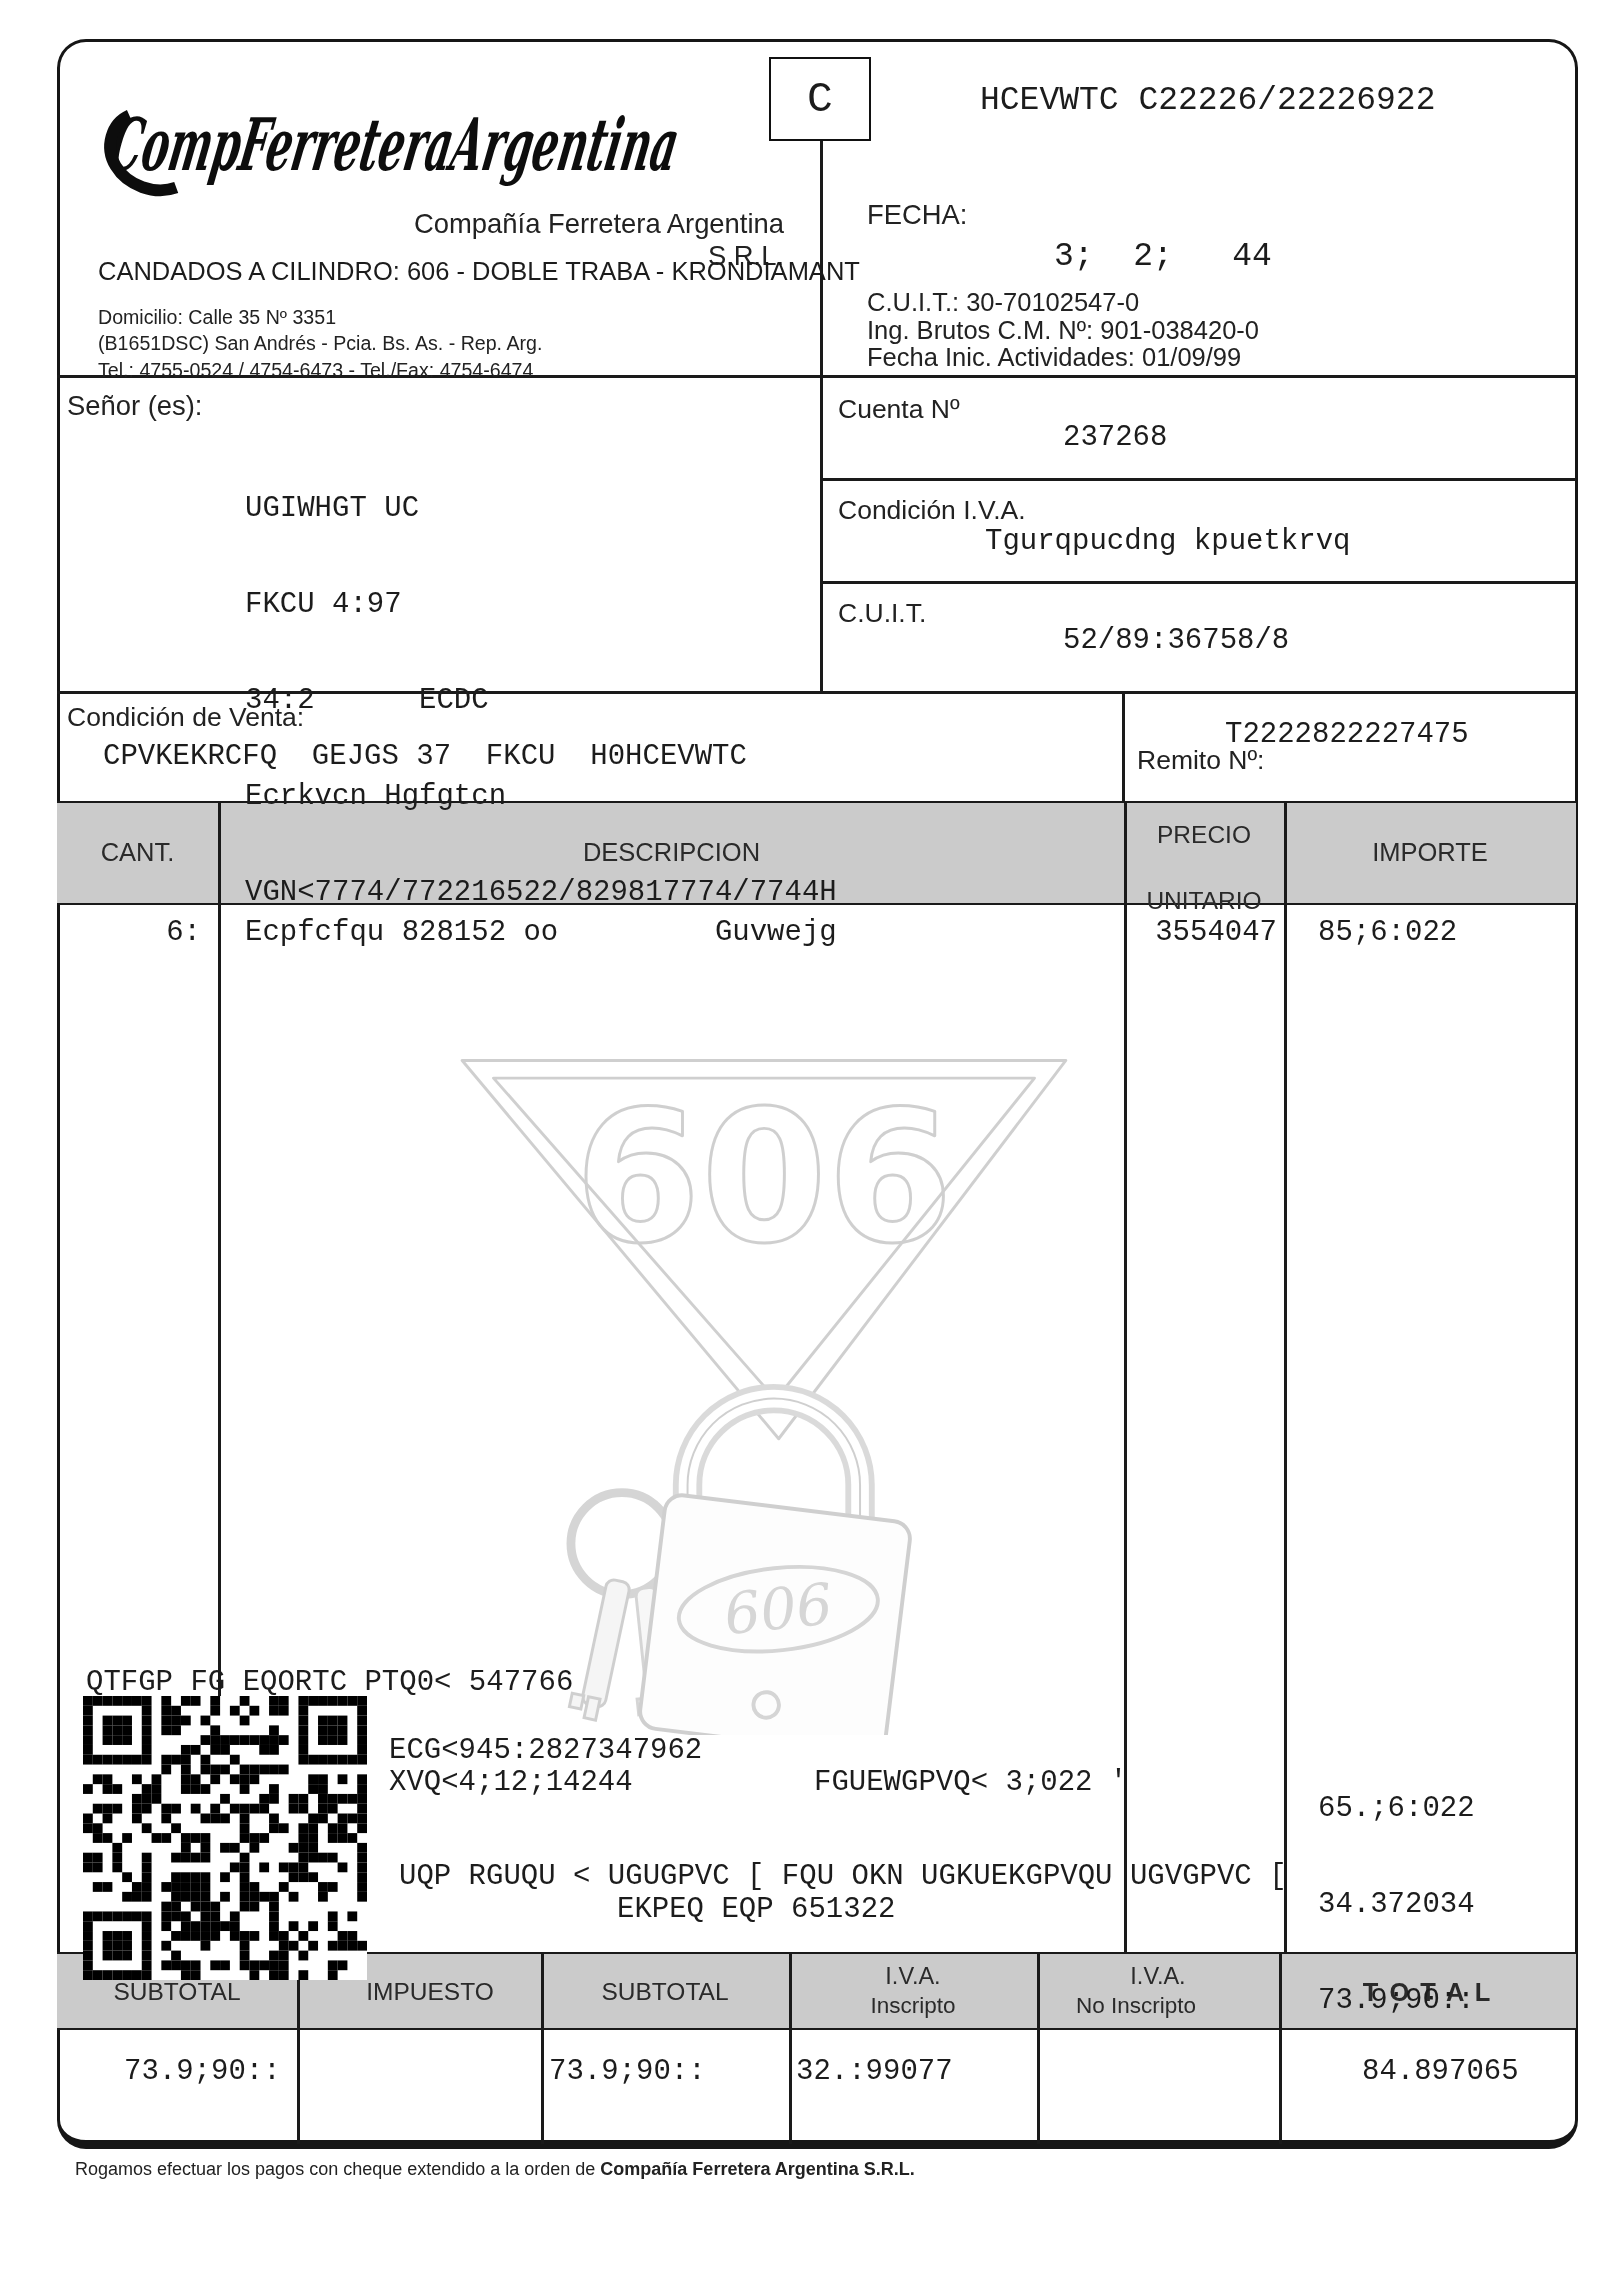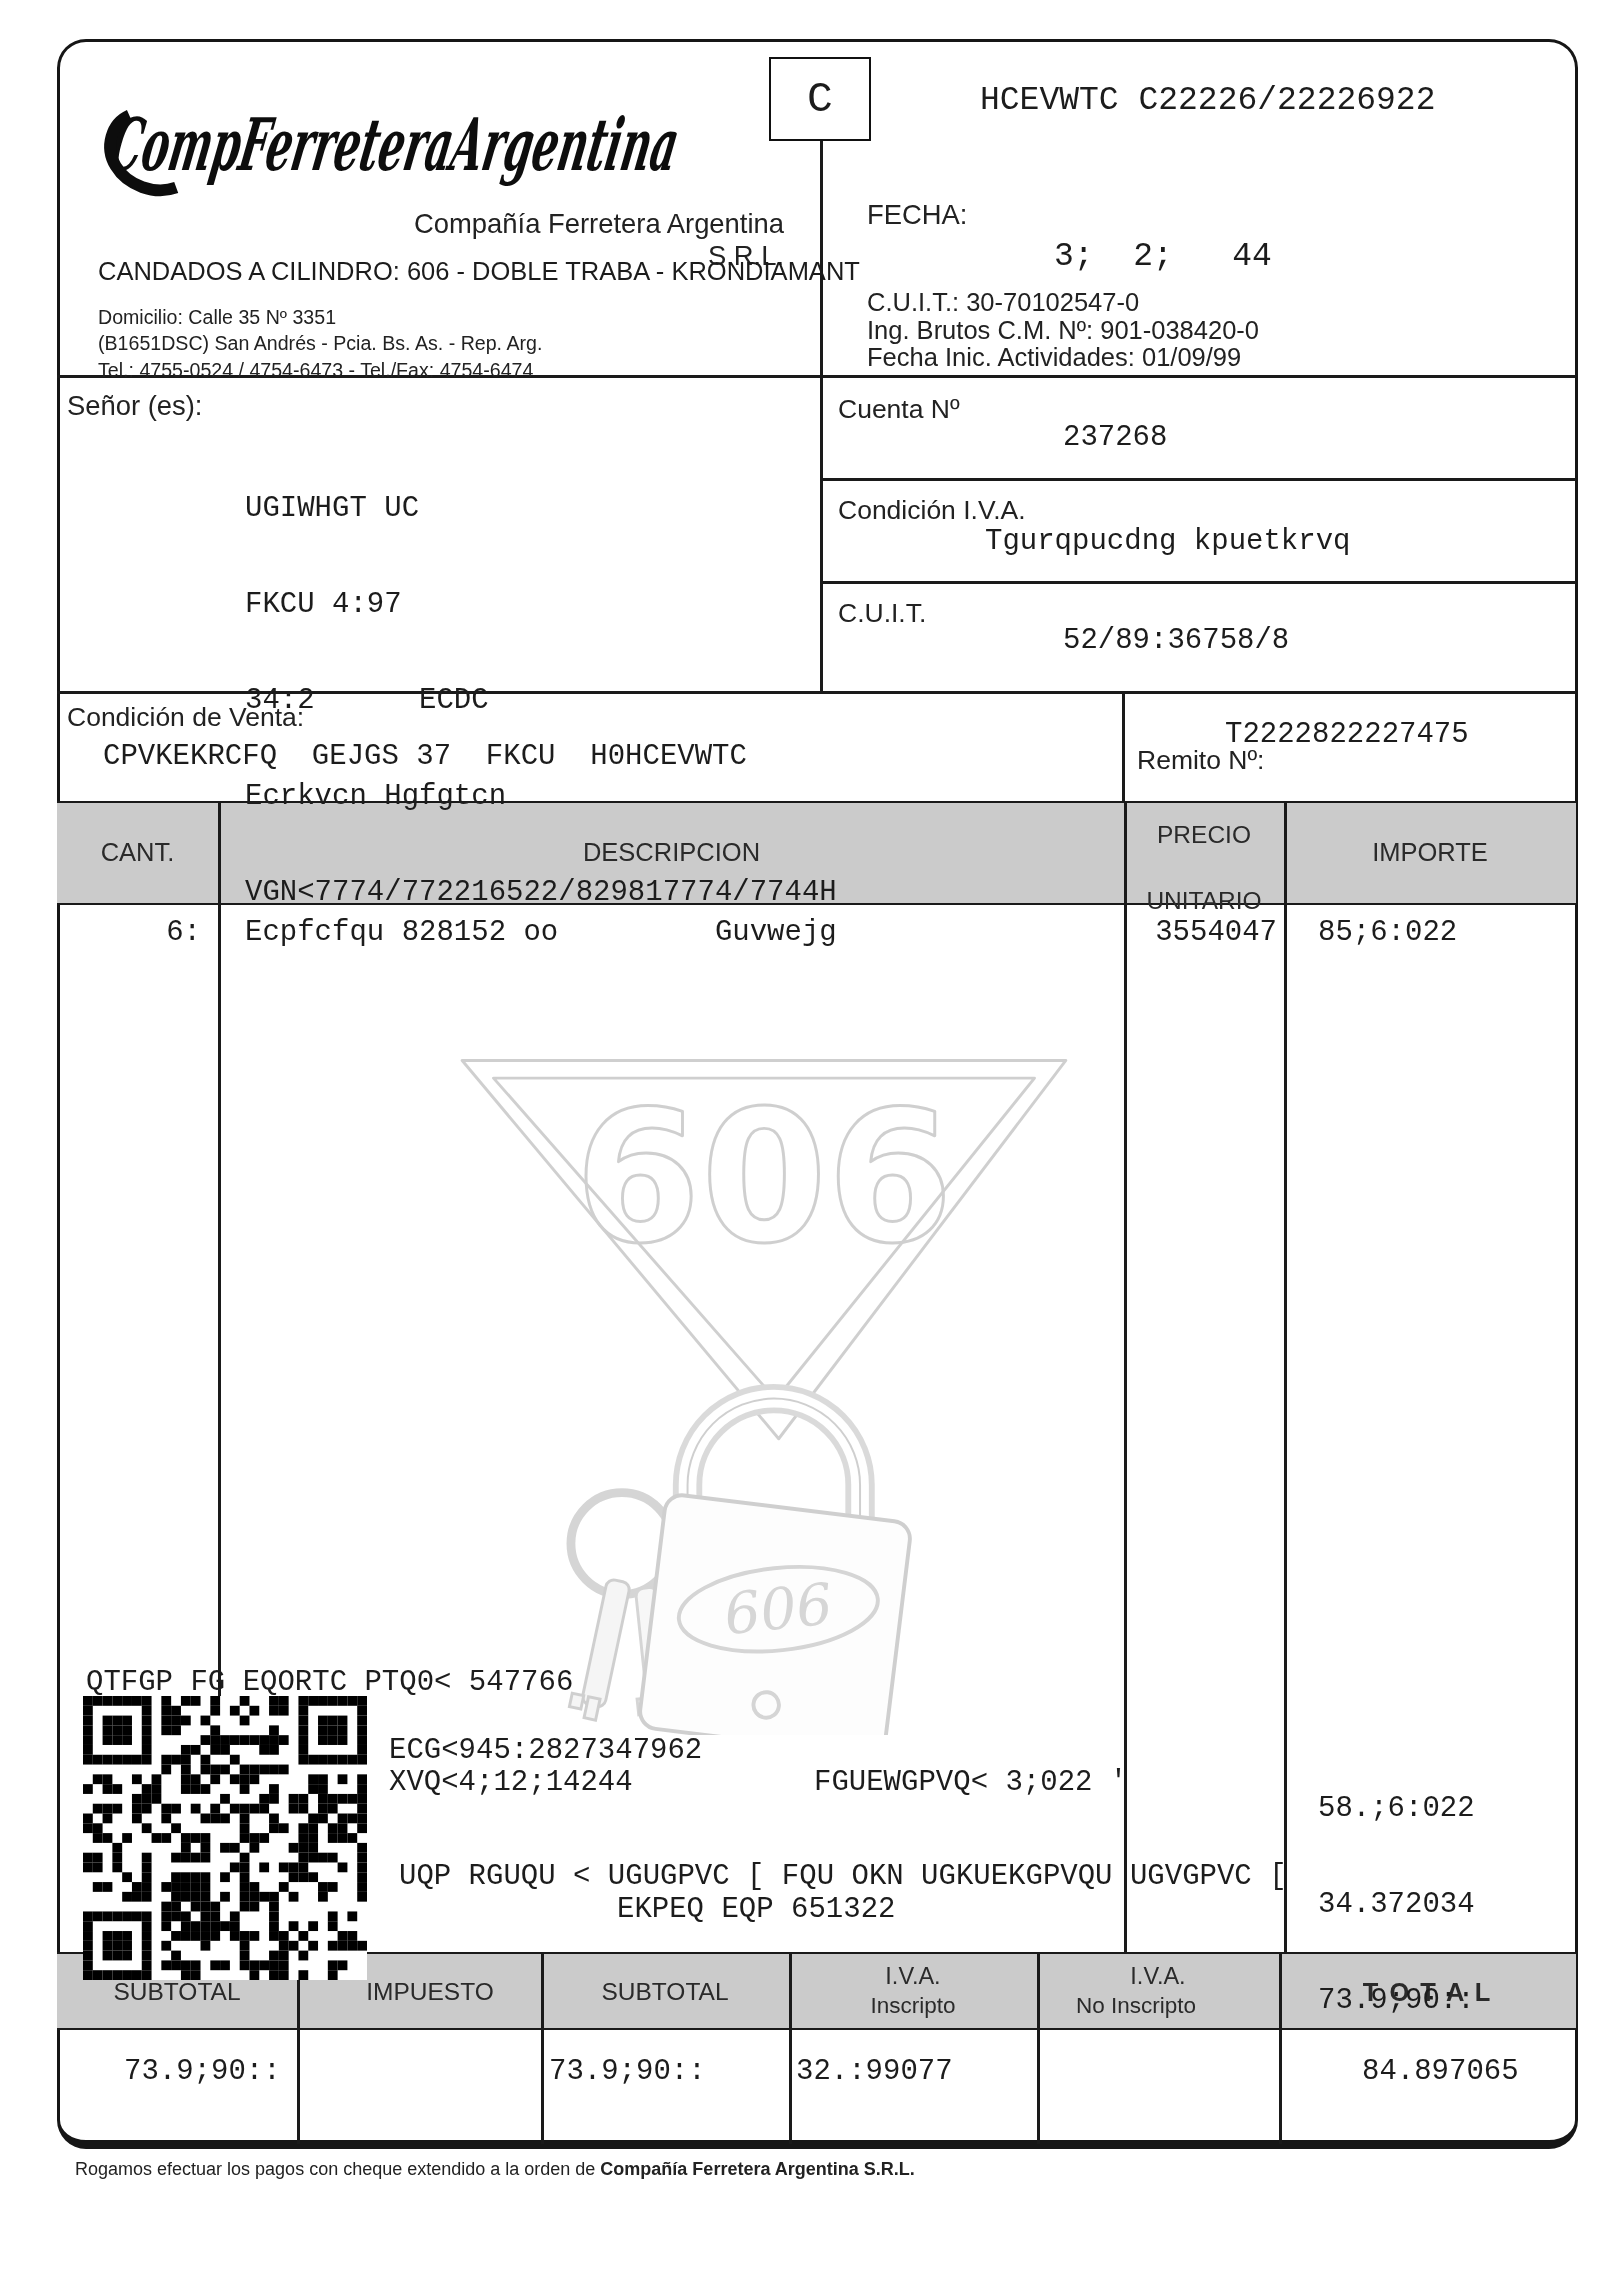--- a/index.html
+++ b/index.html
@@ -547,21 +547,21 @@
         <rect x="200" y="280" width="10" height="10" fill="#000"></rect>
         <rect x="220" y="280" width="10" height="10" fill="#000"></rect>
         <rect x="250" y="280" width="10" height="10" fill="#000"></rect>
       </svg></div>
 
   <div class="abs mono txt" style="left:389px;top:1734px;font-size:29px;">ECG&lt;945:2827347962</div>
   <div class="abs mono txt" style="left:389px;top:1766px;font-size:29px;">XVQ&lt;4;12;14244</div>
   <div class="abs mono txt" style="left:814px;top:1766px;font-size:29px;">FGUEWGPVQ&lt; 3;022 '</div>
 
   <div class="abs mono txt" style="left:1318px;top:1729px;font-size:29px;line-height:32px;">
-    <div>58.;6:022</div>
+    <div>65.;6:022</div>
     <div>34.372034</div>
     <div>73.9;90::</div>
   </div>
 
   <div class="abs mono txt" style="left:399px;top:1860px;font-size:29px;">UQP RGUQU &lt; UGUGPVC [ FQU OKN UGKUEKGPVQU UGVGPVC [</div>
   <div class="abs mono txt" style="left:617px;top:1893px;font-size:29px;">EKPEQ EQP 651322</div>
 
   <div class="grayband" style="top:1952px;height:78px;"></div>
   <div class="line" style="left:297px;top:1952px;width:2.9px;height:192px;"></div>
   <div class="line" style="left:541px;top:1952px;width:2.9px;height:192px;"></div>

